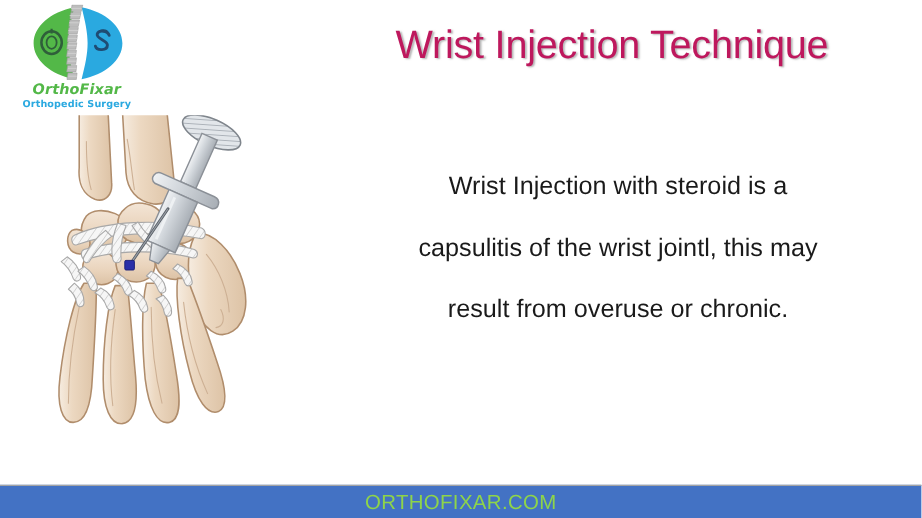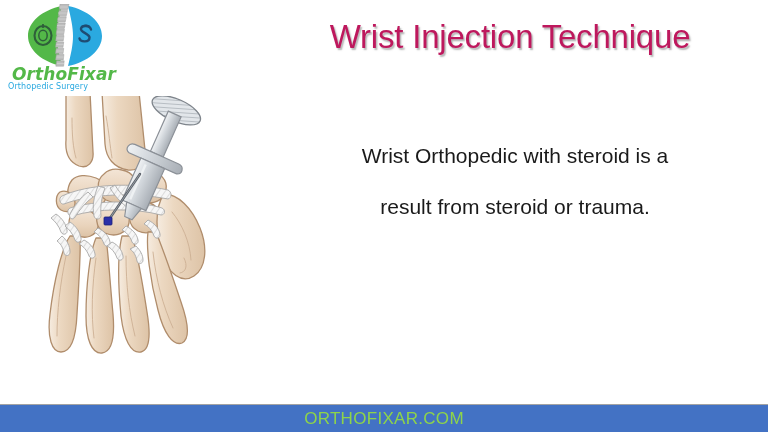--- a/index.html
+++ b/index.html
@@ -36,36 +36,36 @@
     width: 78px;
     height: 64px;
   }
   #logo-wordmark {
     position: absolute;
     left: 0;
     top: 64px;
     width: 112px;
     text-align: center;
     font-family: "DejaVu Sans", sans-serif;
-    font-size: 17px;
+    font-size: 12px;
     font-weight: bold;
     font-style: italic;
     color: #53b848;
     letter-spacing: 0.1px;
     line-height: 13px;
   }
   #logo-tagline {
     position: absolute;
     left: 0;
     top: 78px;
     width: 112px;
-    text-align: left;
+    text-align: center;
     font-family: "DejaVu Sans", sans-serif;
     font-size: 8px;
-    font-weight: normal;
+    font-weight: bold;
     color: #2aa9e0;
     letter-spacing: 0.1px;
   }
 
   
   #title {
     position: absolute;
     left: 268px;
     top: 18px;
     width: 484px;
@@ -180,22 +180,23 @@
       </svg>
     </div>
 
     <div id="logo-wordmark">OrthoFixar</div>
     <div id="logo-tagline">Orthopedic Surgery</div>
   </div>
 
   <div id="title">Wrist Injection Technique</div>
 
   <div id="body-copy">
-    <span class="line">Wrist Orthopedic with steroid is a</span>
-    <span class="line">result from steroid or trauma.</span>
+    <span class="line">Wrist Injection with steroid is a</span>
+    <span class="line">capsulitis of the wrist jointl, this may</span>
+    <span class="line">result from overuse or chronic.</span>
   </div>
 
   <div id="illustration">
     <svg width="196" height="258" viewBox="0 0 196 258" xmlns="http://www.w3.org/2000/svg">
       <defs>
         <linearGradient id="boneGrad" x1="0" y1="0" x2="1" y2="0">
           <stop offset="0%" stop-color="#f6ece0"></stop>
           <stop offset="35%" stop-color="#ecd8c1"></stop>
           <stop offset="100%" stop-color="#ddc3a6"></stop>
         </linearGradient>

